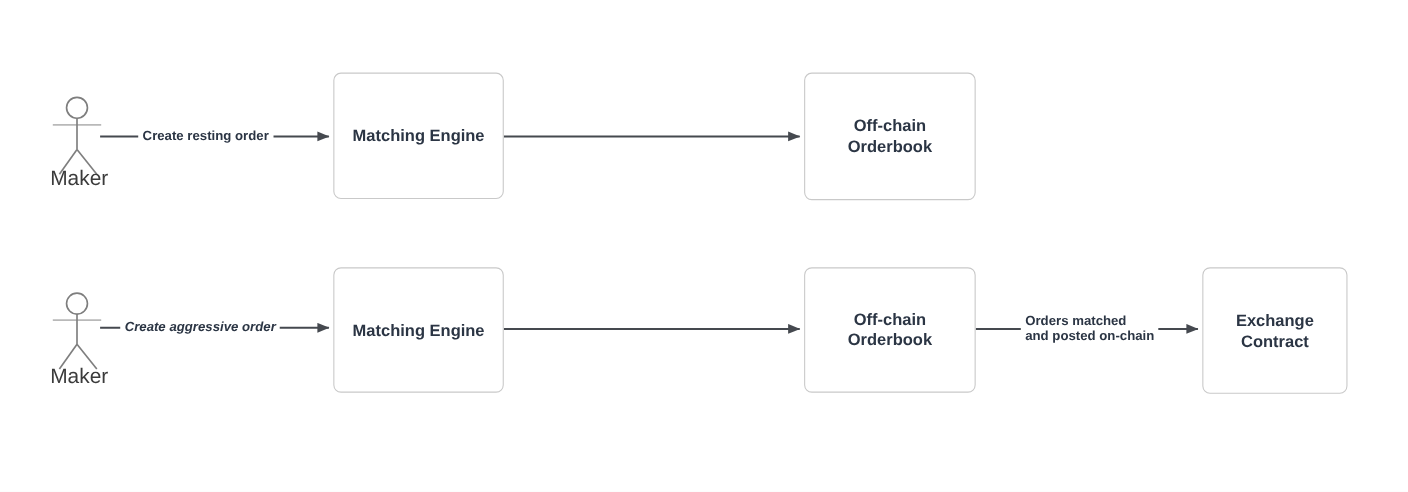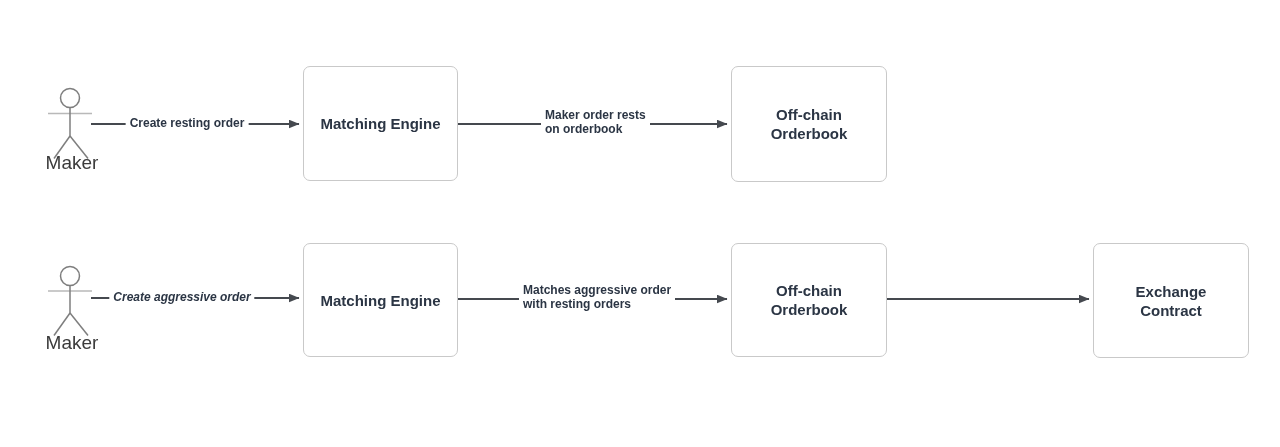--- a/index.html
+++ b/index.html
@@ -42,21 +42,21 @@
     color:var(--box-text);
     font-weight:bold;
     font-size:15px;
     line-height:19px;
     text-align:center;
   }
   .b1{left:303px;top:66px;width:155px;height:115px;}
   .b2{left:731px;top:66px;width:156px;height:116px;}
   .b3{left:303px;top:243px;width:155px;height:114px;}
   .b4{left:731px;top:243px;width:156px;height:114px;}
-  .b5{left:1093px;top:243px;width:156px;height:115px;}
+  .b5{left:1093px;top:243px;width:132px;height:115px;}
   .edge-label{
     position:absolute;
     background:#ffffff;
     color:var(--edge-text);
     font-weight:bold;
     font-size:12px;
     line-height:13.5px;
     padding:1px 4px;
     white-space:nowrap;
   }
@@ -130,29 +130,25 @@
   </div>
   <div class="box b5">
     <div>Exchange</div>
     <div>Contract</div>
   </div>
 
   <div class="edge-label el1">
     <div>Create resting order</div>
     <div></div>
   </div>
-  <div class="edge-label el2">
-    <div>Maker order rests</div>
-    <div>on orderbook</div>
-  </div>
   <div class="edge-label el3">
     <div>Create aggressive order</div>
     <div></div>
   </div>
-  <div class="edge-label el4">
-    <div>Matches aggressive order</div>
-    <div>with resting orders</div>
+  <div class="edge-label el5">
+    <div>Orders matched</div>
+    <div>and posted on-chain</div>
   </div>
 
   <div class="actor-label al1">Maker</div>
   <div class="actor-label al2">Maker</div>
 
 </div>
 
 </body></html>

